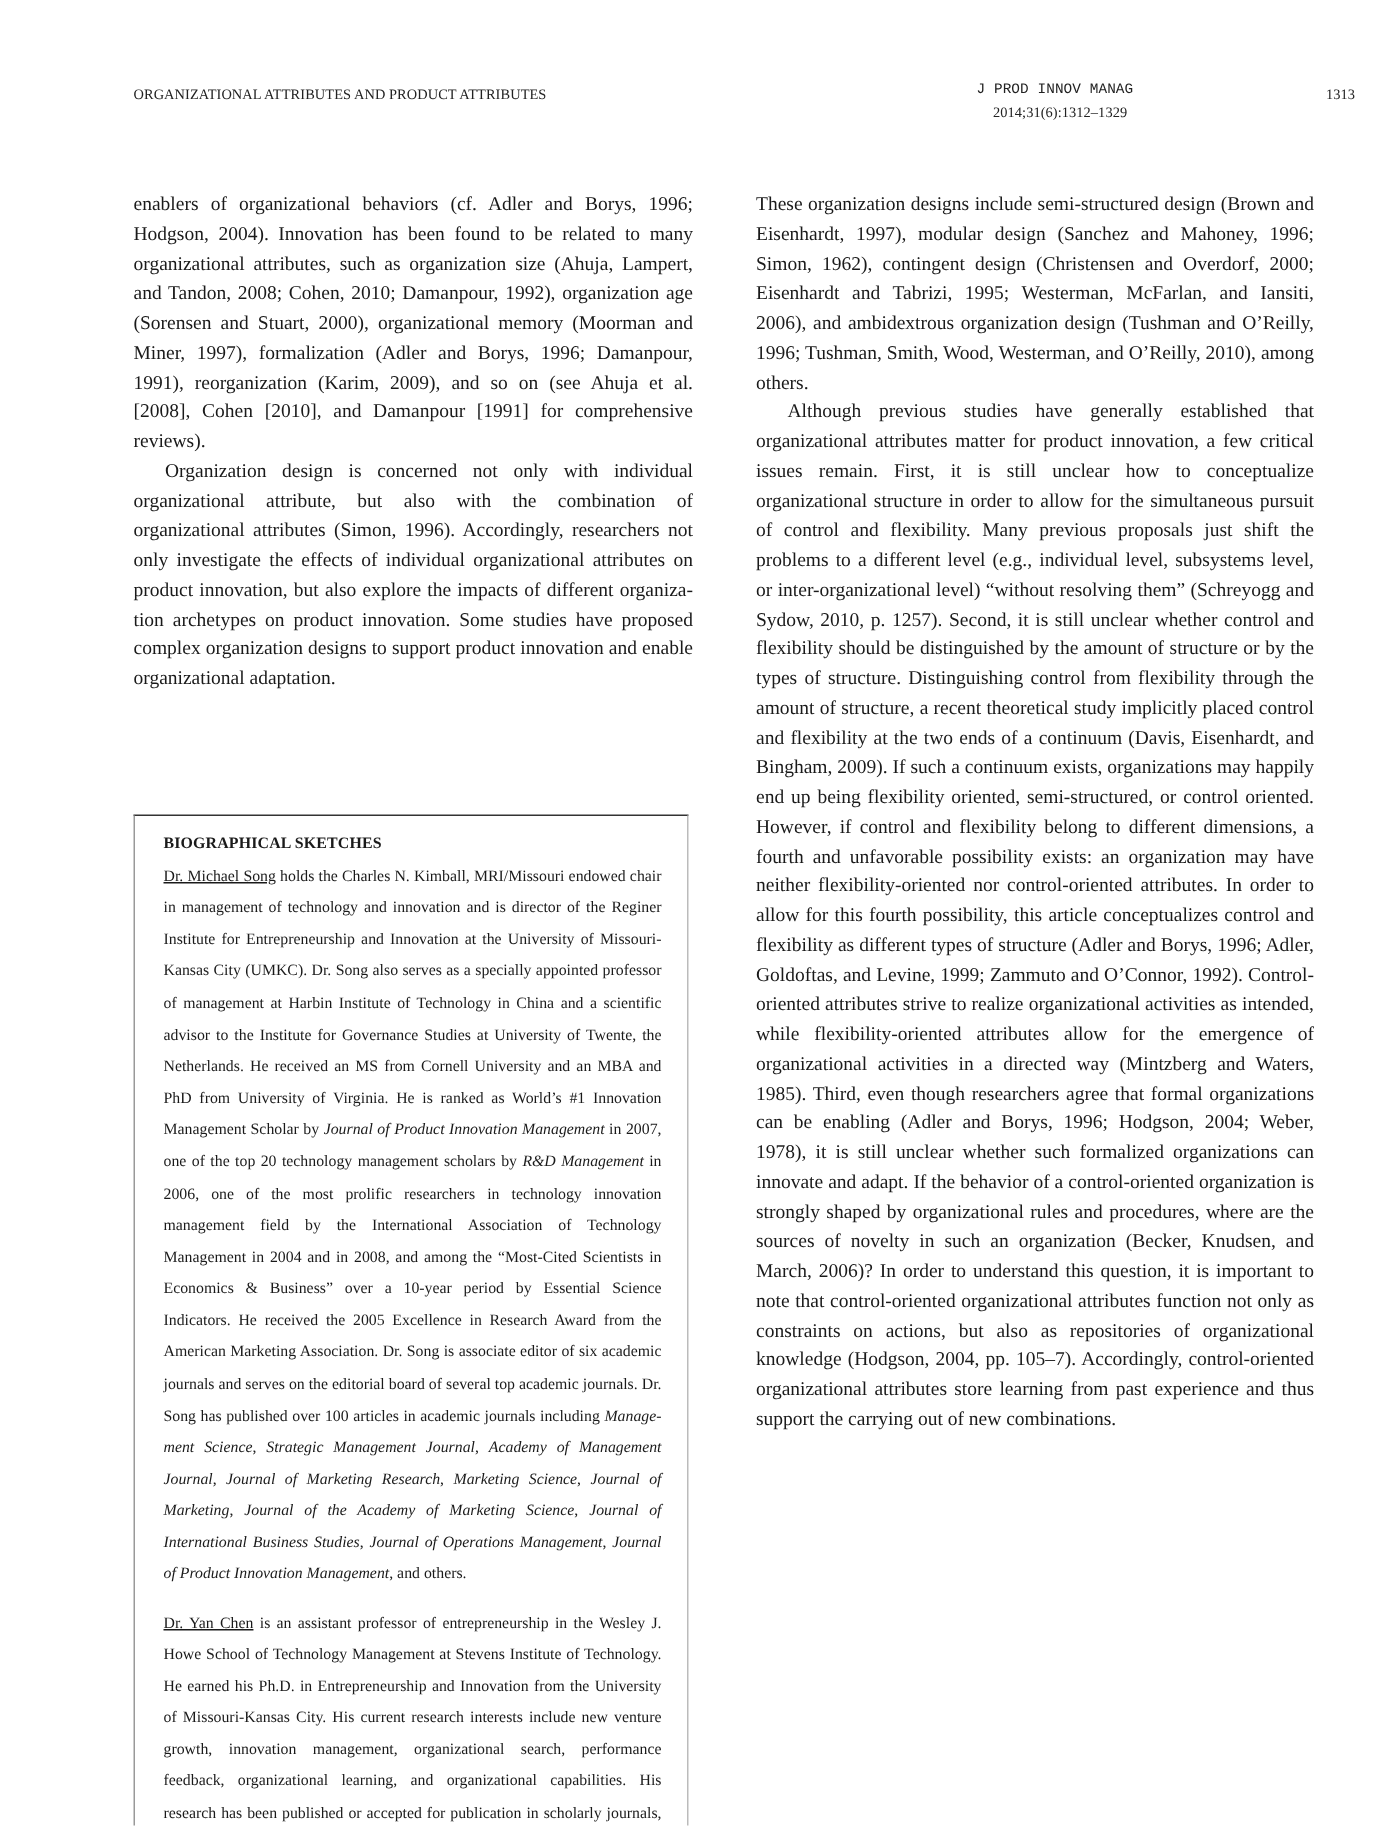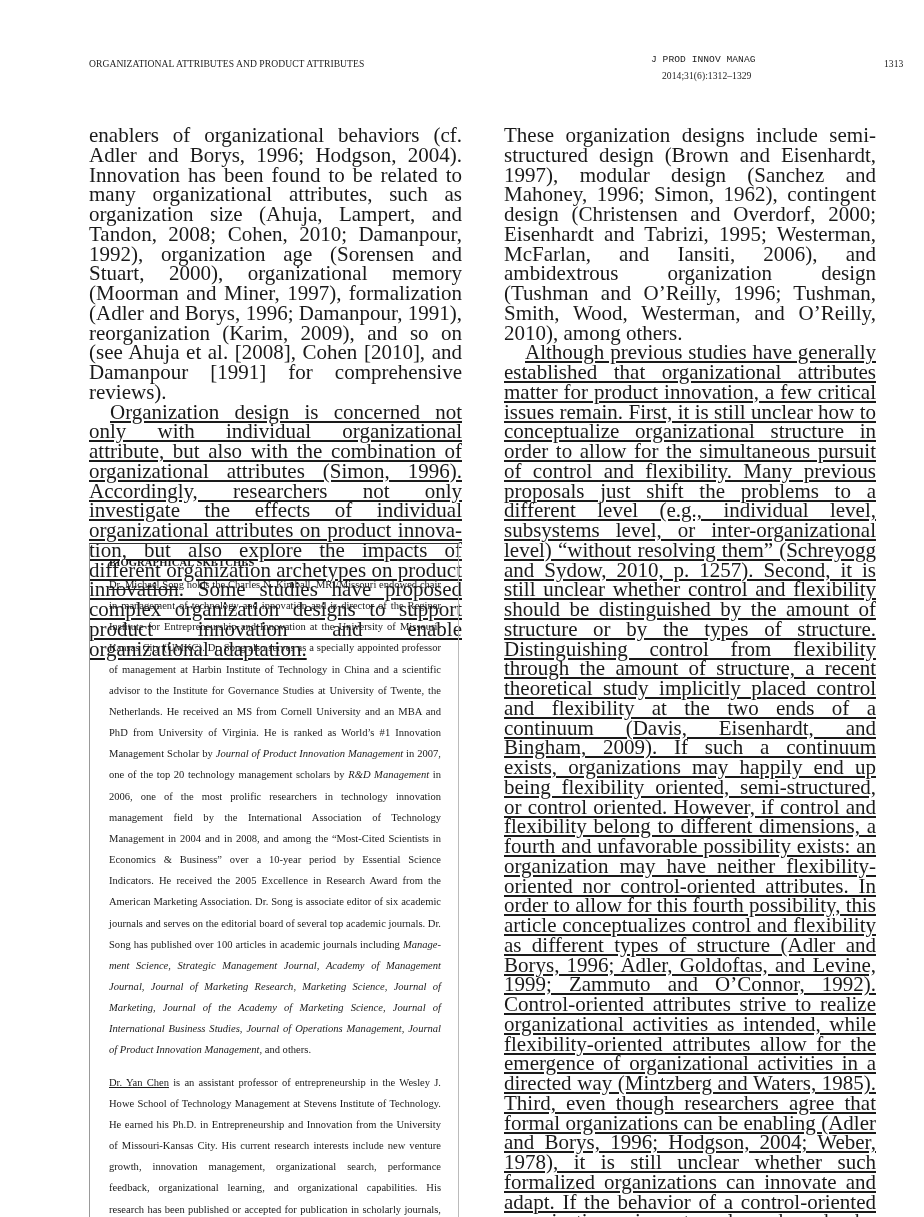--- a/index.html
+++ b/index.html
@@ -4,26 +4,26 @@
 <style>
   html, body { margin: 0; padding: 0; background: #ffffff; }
   body { width: 924px; height: 1217px; position: relative; overflow: hidden;
          font-family: "Liberation Serif", "DejaVu Serif", serif; color: #1a1a1a; }
   .running-head { position: absolute; font-size: 9.6px; letter-spacing: 0.05px; color: #222; line-height: 12px; }
   #rh-left { left: 89px; top: 58px; }
   #rh-journal { left: 651px; top: 54px; font-family: Liberation Mono, monospace; }
   #rh-citation { left: 651px; top: 70px; margin-left: 11px; }
   #rh-page { left: 884px; top: 58px; }
 
-  .col { position: absolute; top: 126px; width: 373px; font-size: 21px; line-height: 19.75px;
+  .col { position: absolute; top: 126px; width: 373px; font-size: 13px; line-height: 19.75px;
          text-align: justify; hyphens: manual; }
   #col-left { left: 89px; }
   #col-right { left: 504px; width: 372px; }
   .col p { margin: 0; }
-  .col p.indent { text-indent: 21px; text-decoration: underline; }
+  .col p.indent { text-indent: 21px; }
 
   #bio-box { position: absolute; left: 89px; top: 543px; width: 370px; height: 736px;
              border-top: 1.6px solid #333; border-bottom: 1.6px solid #111;
              border-left: 1px solid #999; border-right: 1.6px solid #bbb;
              box-sizing: border-box; padding: 13px 17px 0 19px; font-family: Liberation Serif, serif; }
   #bio-title { font-weight: bold; font-size: 10.6px; margin: 0 0 6px 0; letter-spacing: 0.1px; }
   .bio { font-size: 10.55px; line-height: 21.15px; text-align: justify; margin: 0; }
   .bio + .bio { margin-top: 11px; }
   .bio .name { text-decoration: underline; }
   .bio i { font-style: italic; }

